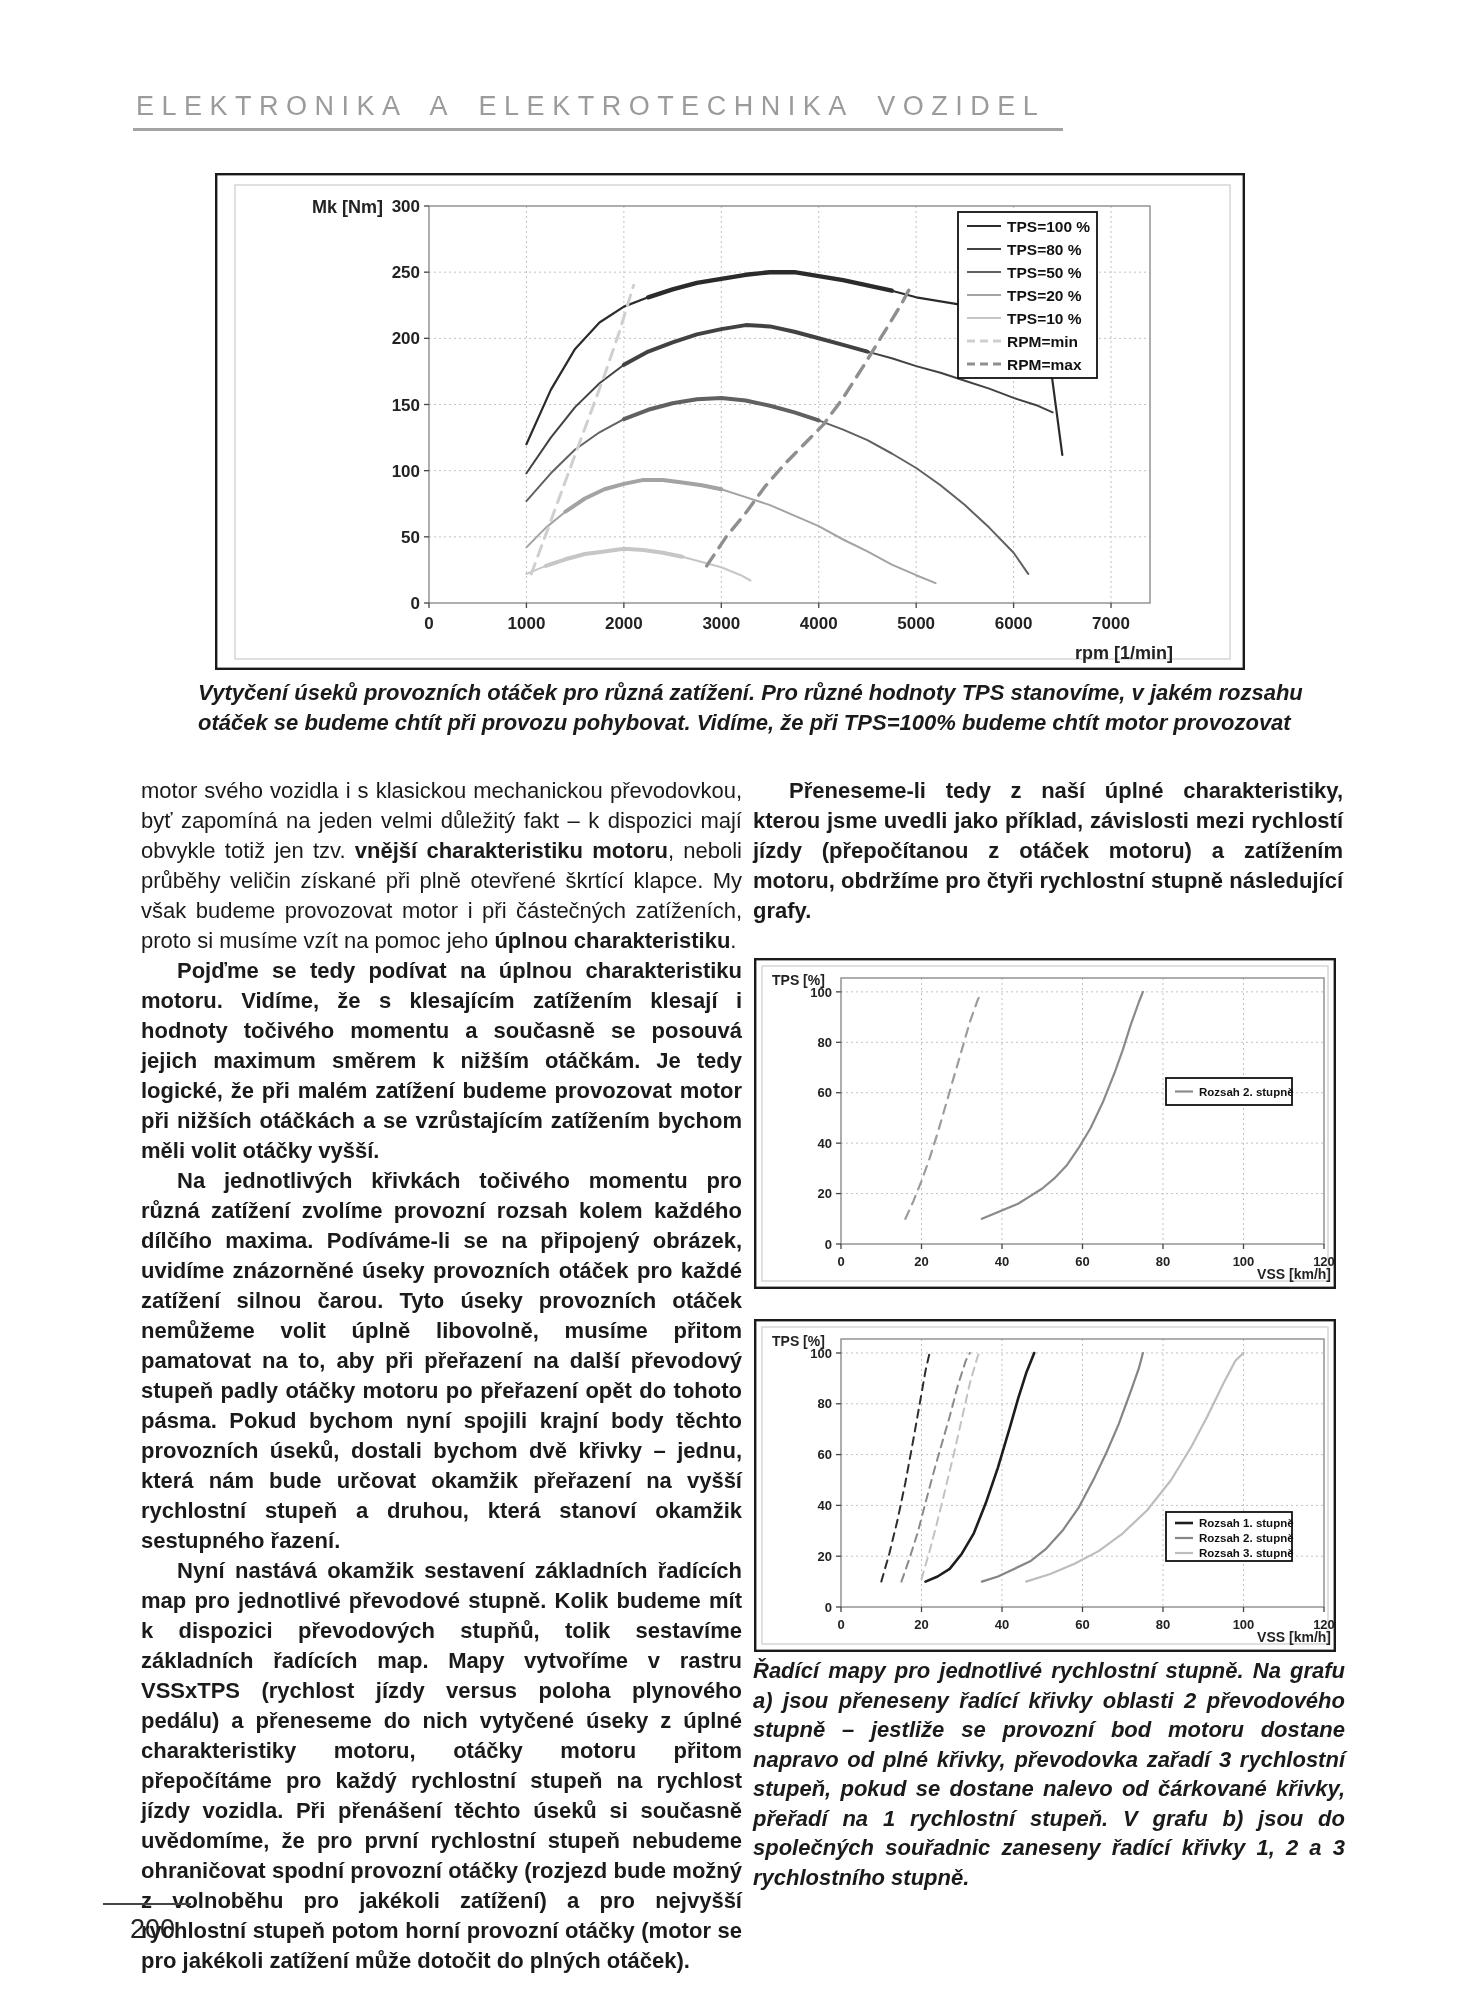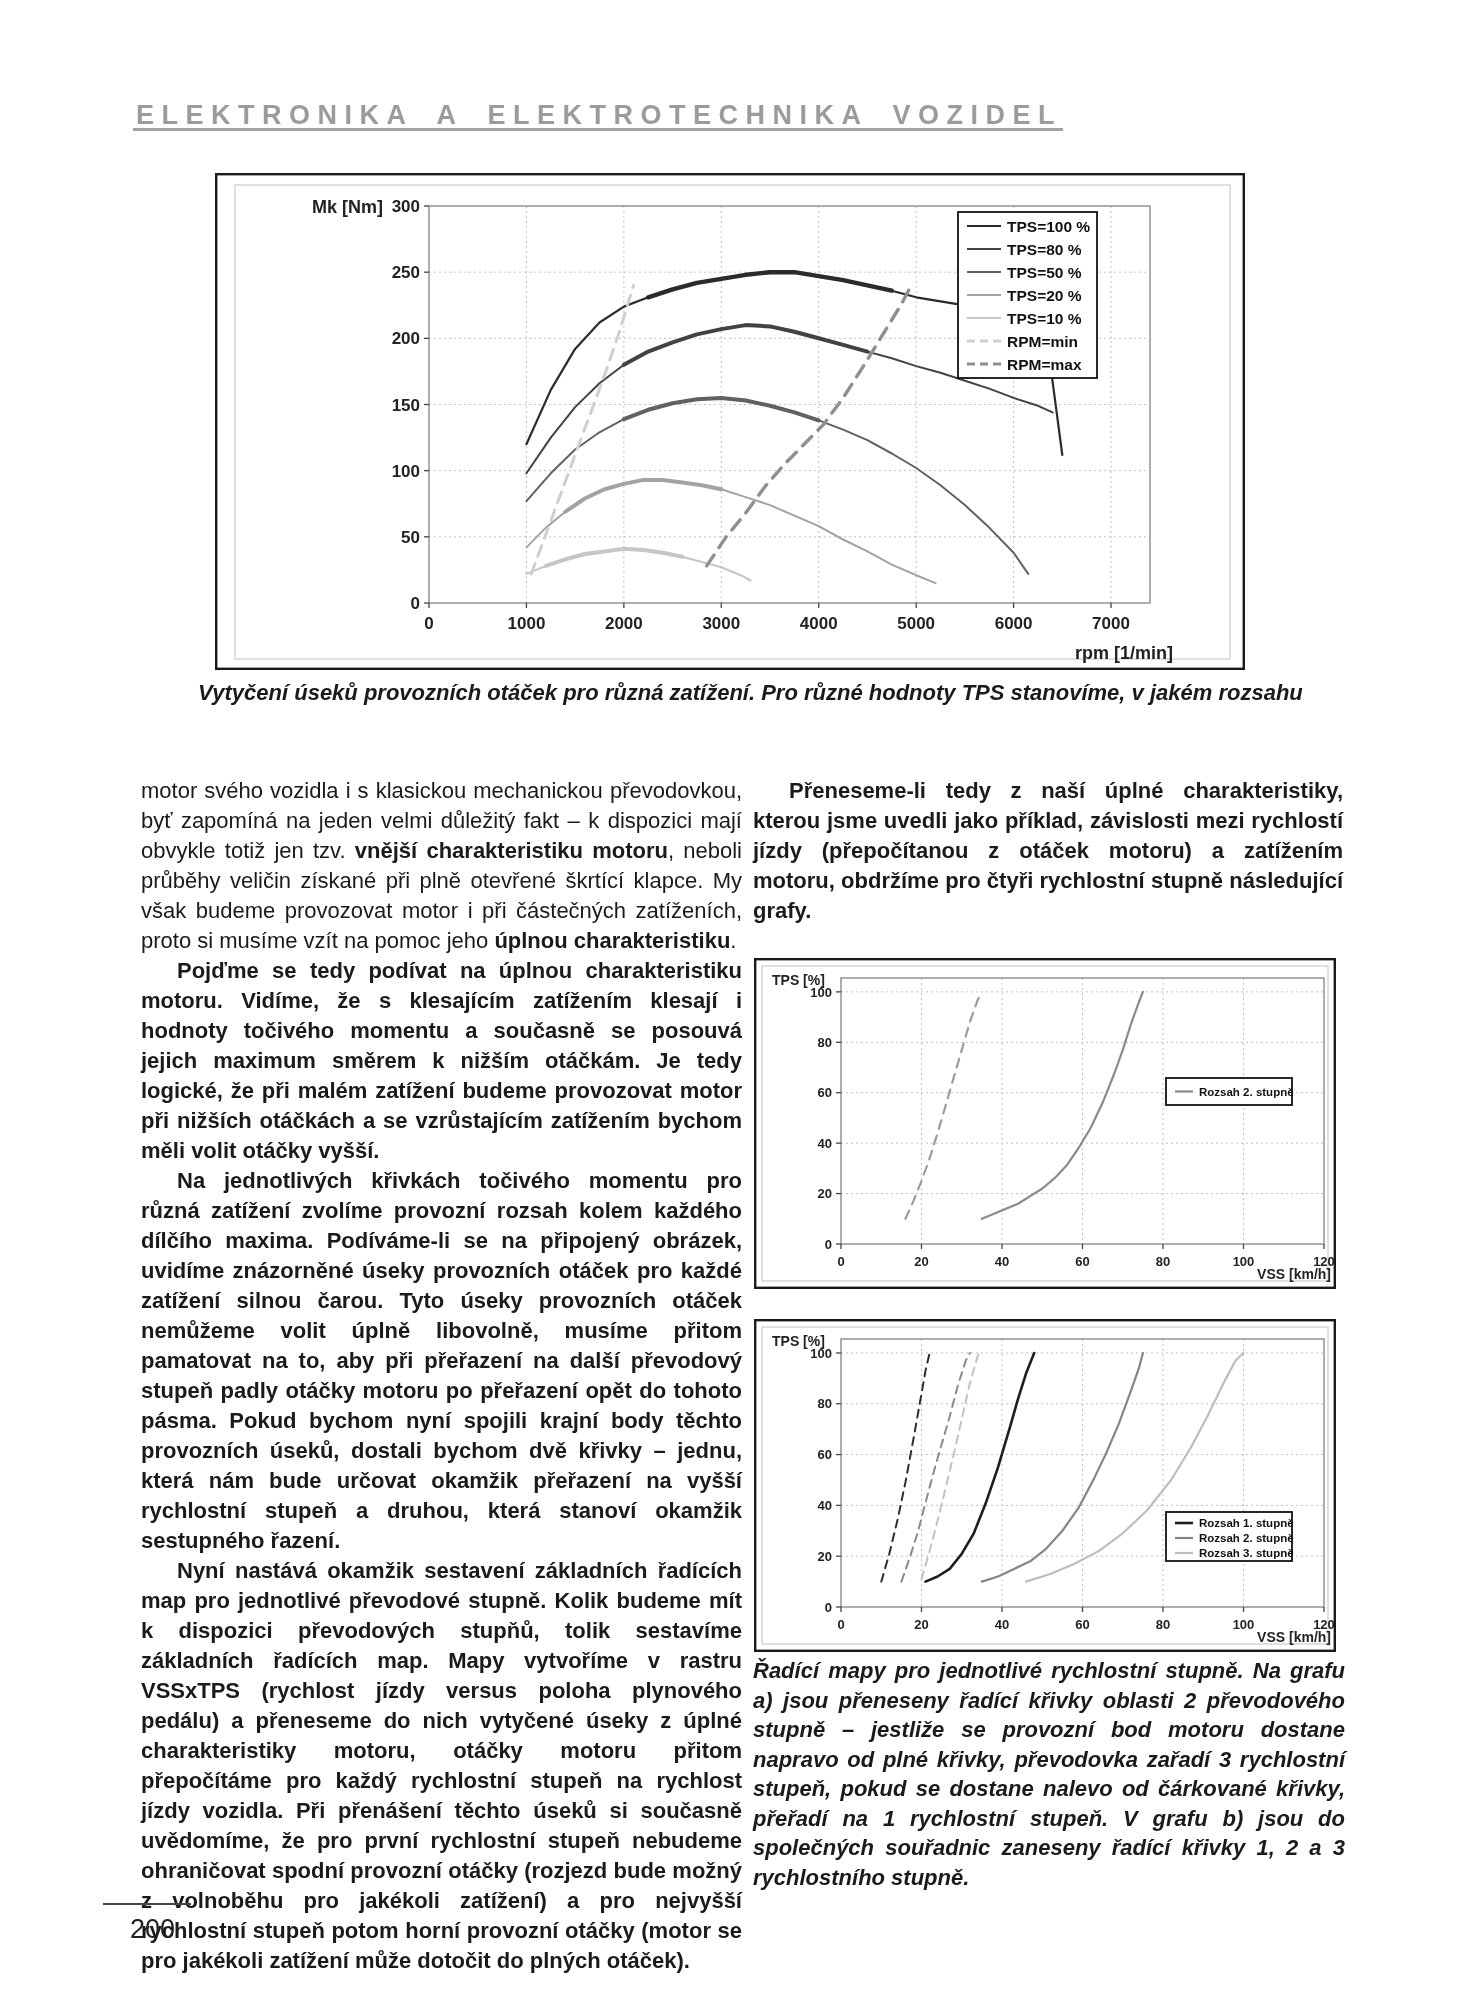--- a/index.html
+++ b/index.html
@@ -1,19 +1,19 @@
 <!DOCTYPE html>
 <html><head>
 <meta charset="utf-8">
 <style>
   html,body{margin:0;padding:0;}
   body{width:1474px;height:2000px;position:relative;background:#ffffff;
        font-family:"Liberation Sans",sans-serif;color:#1a1a1a;overflow:hidden;}
   .abs{position:absolute;}
-  #header-title{left:136px;top:100px;font-size:27px;font-weight:bold;color:#9b9b9b;
+  #header-title{left:136px;top:91px;font-size:27px;font-weight:normal;color:#9b9b9b;
                 letter-spacing:7.5px;word-spacing:10px;white-space:nowrap;}
   #header-rule{left:133px;top:128px;width:930px;height:3px;background:#a3a3a3;}
   #fig-top{left:215px;top:173px;width:1030px;height:497px;}
   #caption-top{left:198px;top:678px;width:1080px;font-weight:bold;font-style:italic;
                font-size:22px;line-height:29.5px;text-align:right;}
   .cap-line{display:block;white-space:nowrap;}
   .body-text p{margin:0;font-size:22px;line-height:30px;text-align:justify;}
   .body-text p.ind{text-indent:36px;font-weight:bold;}
   #col-left{left:133px;top:776px;width:601px;margin-left:8px;}
   #col-right{left:753px;top:776px;width:590px;}
@@ -103,20 +103,21 @@
     <line x1="752" y1="145" x2="786" y2="145" stroke="#c6c6c6" stroke-width="2"></line>
     <text x="792" y="150.58" font-size="15.5" font-weight="bold" fill="#111">TPS=10 %</text>
     <line x1="752" y1="168" x2="786" y2="168" stroke="#cfcfcf" stroke-width="2.8" stroke-dasharray="8,5"></line>
     <text x="792" y="173.58" font-size="15.5" font-weight="bold" fill="#111">RPM=min</text>
     <line x1="752" y1="191" x2="786" y2="191" stroke="#8f8f8f" stroke-width="2.8" stroke-dasharray="8,5"></line>
     <text x="792" y="196.58" font-size="15.5" font-weight="bold" fill="#111">RPM=max</text>
   </svg>
 
 <div id="caption-top" class="abs">
   <span class="cap-line">Vytyčení úseků provozních otáček pro různá zatížení. Pro různé hodnoty TPS stanovíme, v jakém rozsahu</span>
+  <span class="cap-line">otáček se budeme chtít při provozu pohybovat. Vidíme, že při TPS=100% budeme chtít motor provozovat</span>
 </div>
 
 <div id="col-left" class="abs body-text">
   <p><span>motor svého vozidla i s klasickou mechanickou převodovkou, byť zapomíná na jeden velmi důležitý fakt – k dispozici mají obvykle totiž jen tzv. </span><b>vnější charakteristiku motoru</b><span>, neboli průběhy veličin získané při plně otevřené škrtící klapce. My však budeme provozovat motor i při částečných zatíženích, proto si musíme vzít na pomoc jeho </span><b>úplnou charakteristiku</b><span>.</span></p>
   <p class="ind">Pojďme se tedy podívat na úplnou charakteristiku motoru. Vidíme, že s klesajícím zatížením klesají i hodnoty točivého momentu a současně se posouvá jejich maximum směrem k nižším otáčkám. Je tedy logické, že při malém zatížení budeme provozovat motor při nižších otáčkách a se vzrůstajícím zatížením bychom měli volit otáčky vyšší.</p>
   <p class="ind">Na jednotlivých křivkách točivého momentu pro různá zatížení zvolíme provozní rozsah kolem každého dílčího maxima. Podíváme-li se na připojený obrázek, uvidíme znázorněné úseky provozních otáček pro každé zatížení silnou čarou. Tyto úseky provozních otáček nemůžeme volit úplně libovolně, musíme přitom pamatovat na to, aby při přeřazení na další převodový stupeň padly otáčky motoru po přeřazení opět do tohoto pásma. Pokud bychom nyní spojili krajní body těchto provozních úseků, dostali bychom dvě křivky – jednu, která nám bude určovat okamžik přeřazení na vyšší rychlostní stupeň a druhou, která stanoví okamžik sestupného řazení.</p>
   <p class="ind">Nyní nastává okamžik sestavení základních řadících map pro jednotlivé převodové stupně. Kolik budeme mít k dispozici převodových stupňů, tolik sestavíme základních řadících map. Mapy vytvoříme v rastru VSSxTPS (rychlost jízdy versus poloha plynového pedálu) a přeneseme do nich vytyčené úseky z úplné charakteristiky motoru, otáčky motoru přitom přepočítáme pro každý rychlostní stupeň na rychlost jízdy vozidla. Při přenášení těchto úseků si současně uvědomíme, že pro první rychlostní stupeň nebudeme ohraničovat spodní provozní otáčky (rozjezd bude možný z volnoběhu pro jakékoli zatížení) a pro nejvyšší rychlostní stupeň potom horní provozní otáčky (motor se pro jakékoli zatížení může dotočit do plných otáček).</p>
 </div>
 
 <div id="col-right" class="abs body-text">

